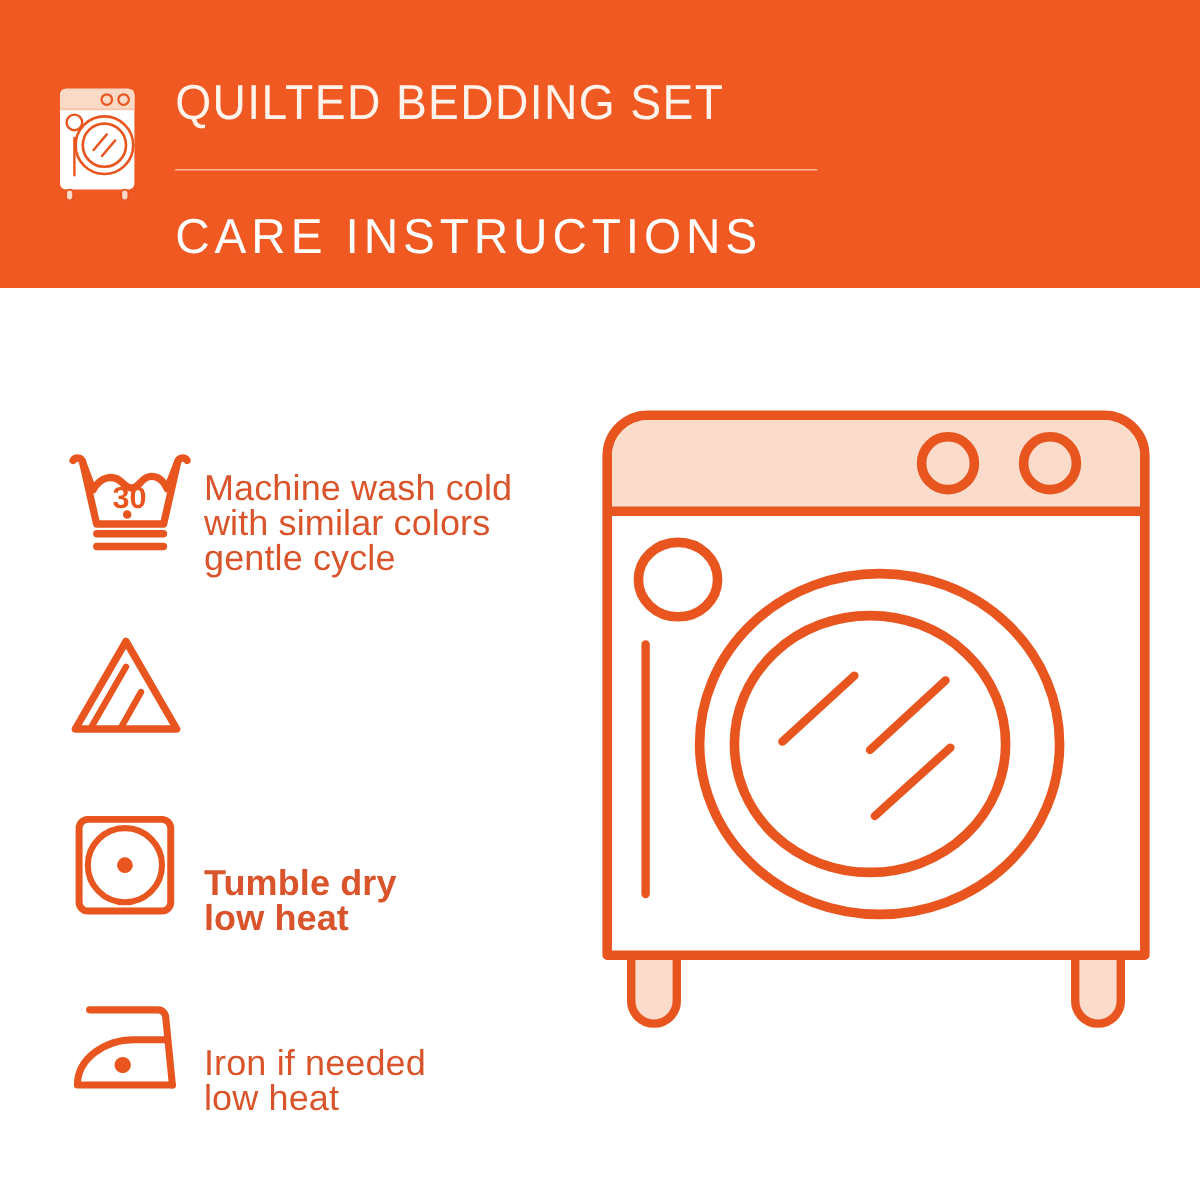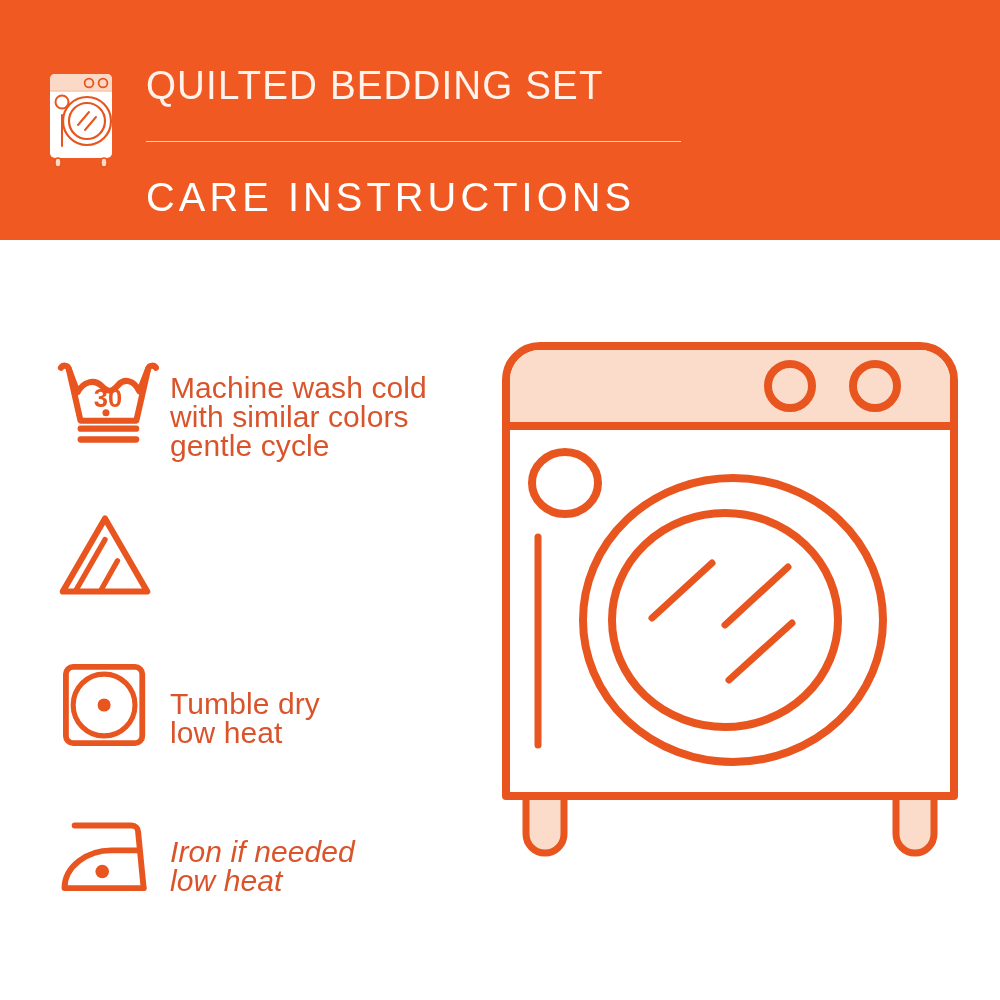--- a/index.html
+++ b/index.html
@@ -78,21 +78,21 @@
   
   .care-list {
     position: absolute;
     left: 40px;
     top: 330px;
     width: 450px;
   }
   .care-row {
     display: flex;
     flex-direction: row;
-    align-items: center;
+    align-items: flex-end;
     height: 150px;
   }
   .care-icon {
     width: 130px;
     flex: 0 0 130px;
     display: flex;
     align-items: center;
     justify-content: center;
     height: 118px;
   }
@@ -100,22 +100,22 @@
     flex: 1 1 auto;
     color: #D9542B;
     font-size: 30px;
     line-height: 29px;
     font-weight: 500;
     padding-top: 22px;
     white-space: pre-line;
     letter-spacing: 0.1px;
   }
   .care-row.r2 .care-label { padding-top: 22px; }
-  .care-row.r3 .care-label { padding-top: 25px; }
-  .care-row.r4 .care-label { padding-top: 22px; font-style: italic; }
+  .care-row.r3 .care-label { padding-top: 25px; font-weight: bold; }
+  .care-row.r4 .care-label { padding-top: 22px; }
 
   
   .machine {
     position: absolute;
     left: 480px;
     top: 320px;
     width: 500px;
     height: 620px;
   }
 </style>

